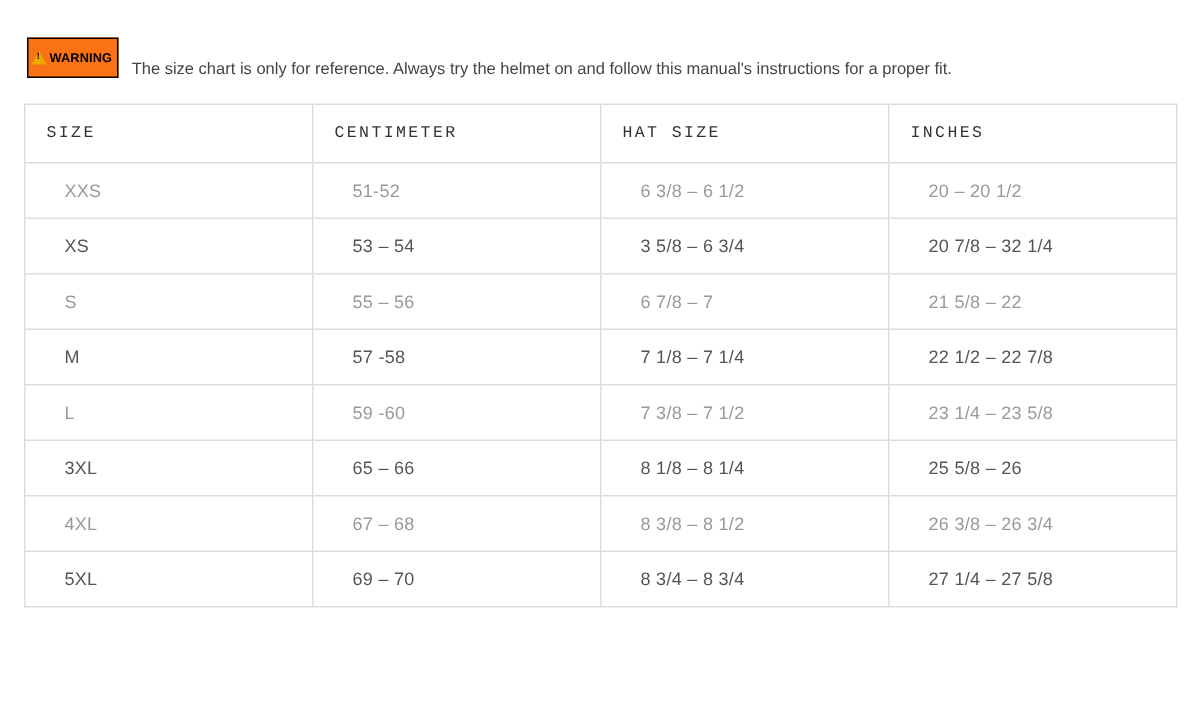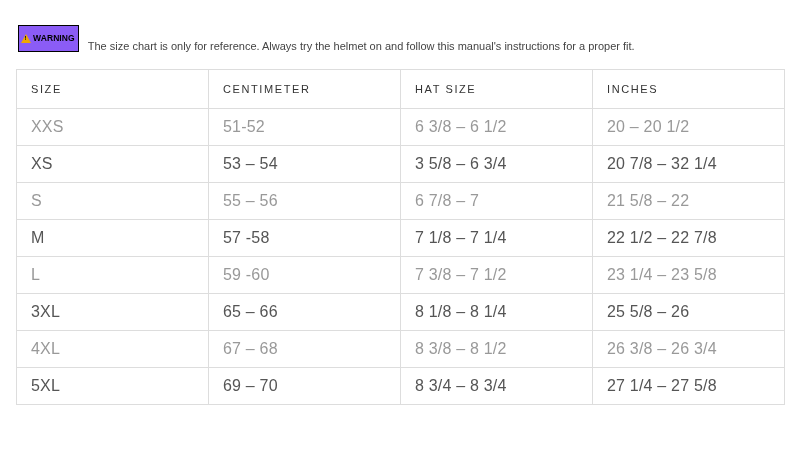--- a/index.html
+++ b/index.html
@@ -31,21 +31,21 @@
   .notice-row {
     display: flex;
     align-items: center;
     margin-top: 13px;
     margin-left: 2px;
   }
   .warning-badge {
     display: inline-flex;
     align-items: center;
     border: 1px solid #000000;
-    background: #8b5cf6;
+    background: #f97316;
     height: 27px;
     padding: 0 3px 0 2px;
     box-sizing: border-box;
     flex: 0 0 auto;
   }
   .warning-tri {
     width: 0;
     height: 0;
     border-left: 5px solid transparent;
     border-right: 5px solid transparent;
@@ -91,25 +91,26 @@
     text-align: left;
     vertical-align: middle;
   }
   table.size-chart th {
     height: 38px;
     padding: 0 0 0 14px;
     font-size: 11px;
     font-weight: normal;
     letter-spacing: 1.6px;
     color: #333333;
+    font-family: Liberation Mono, monospace;
   }
   table.size-chart td {
     height: 36px;
-    padding: 0 0 0 14px;
-    font-size: 16px;
+    padding: 0 0 0 26px;
+    font-size: 12px;
     color: #555555;
     letter-spacing: 0.2px;
   }
   tr.shaded td {
     color: #999999;
   }
   col.c1 { width: 192px; }
   col.c2 { width: 192px; }
   col.c3 { width: 192px; }
   col.c4 { width: 192px; }

